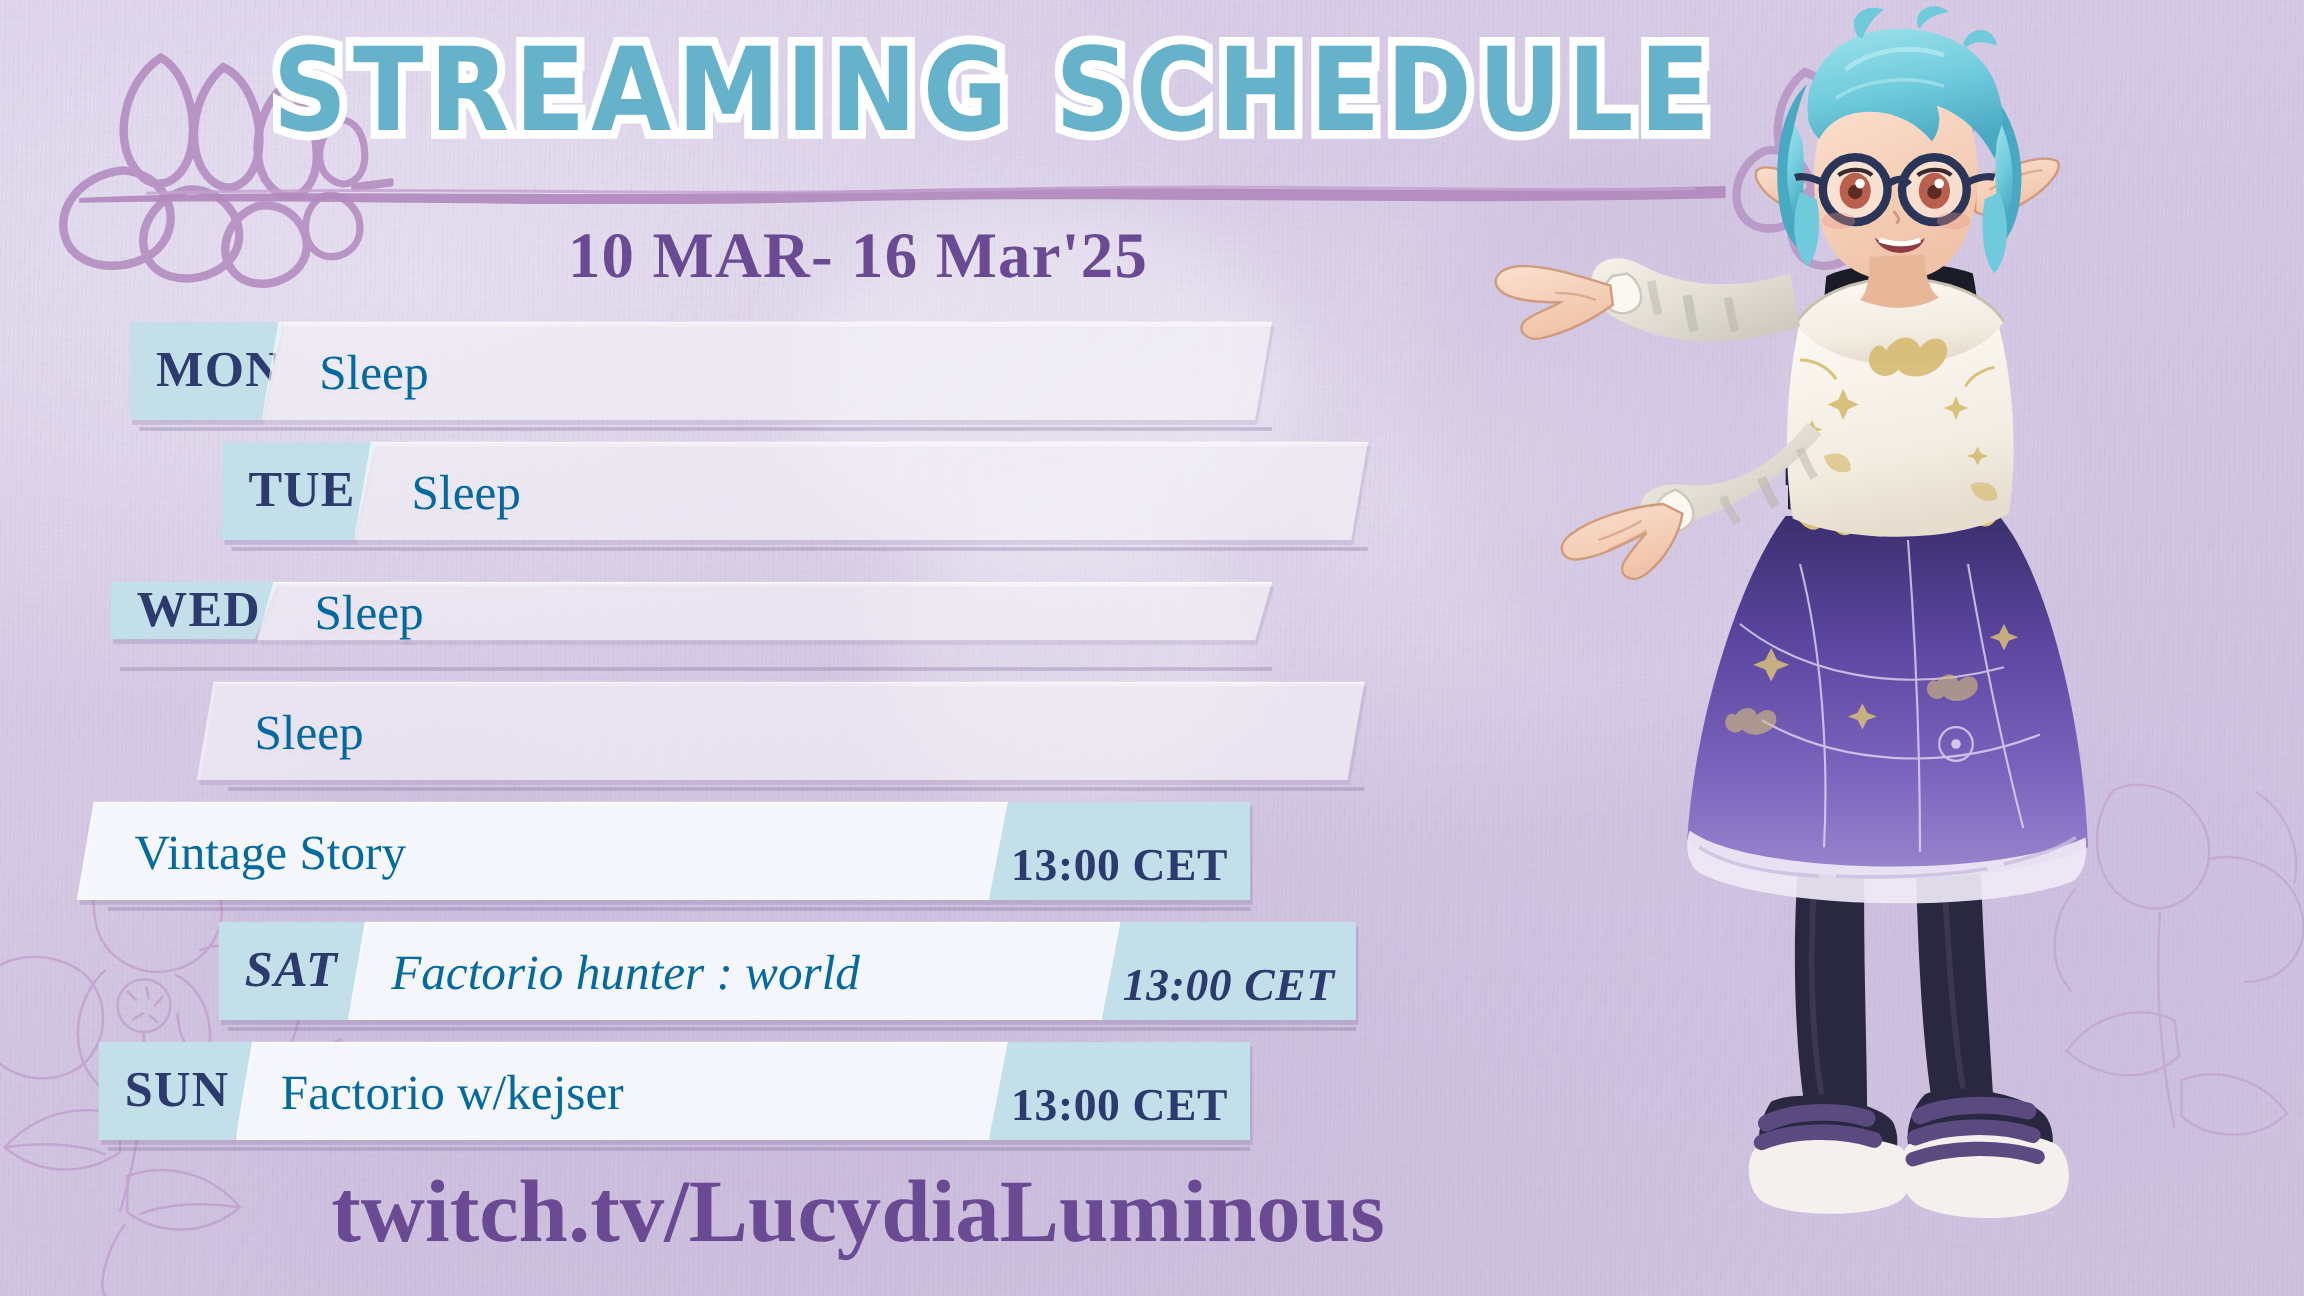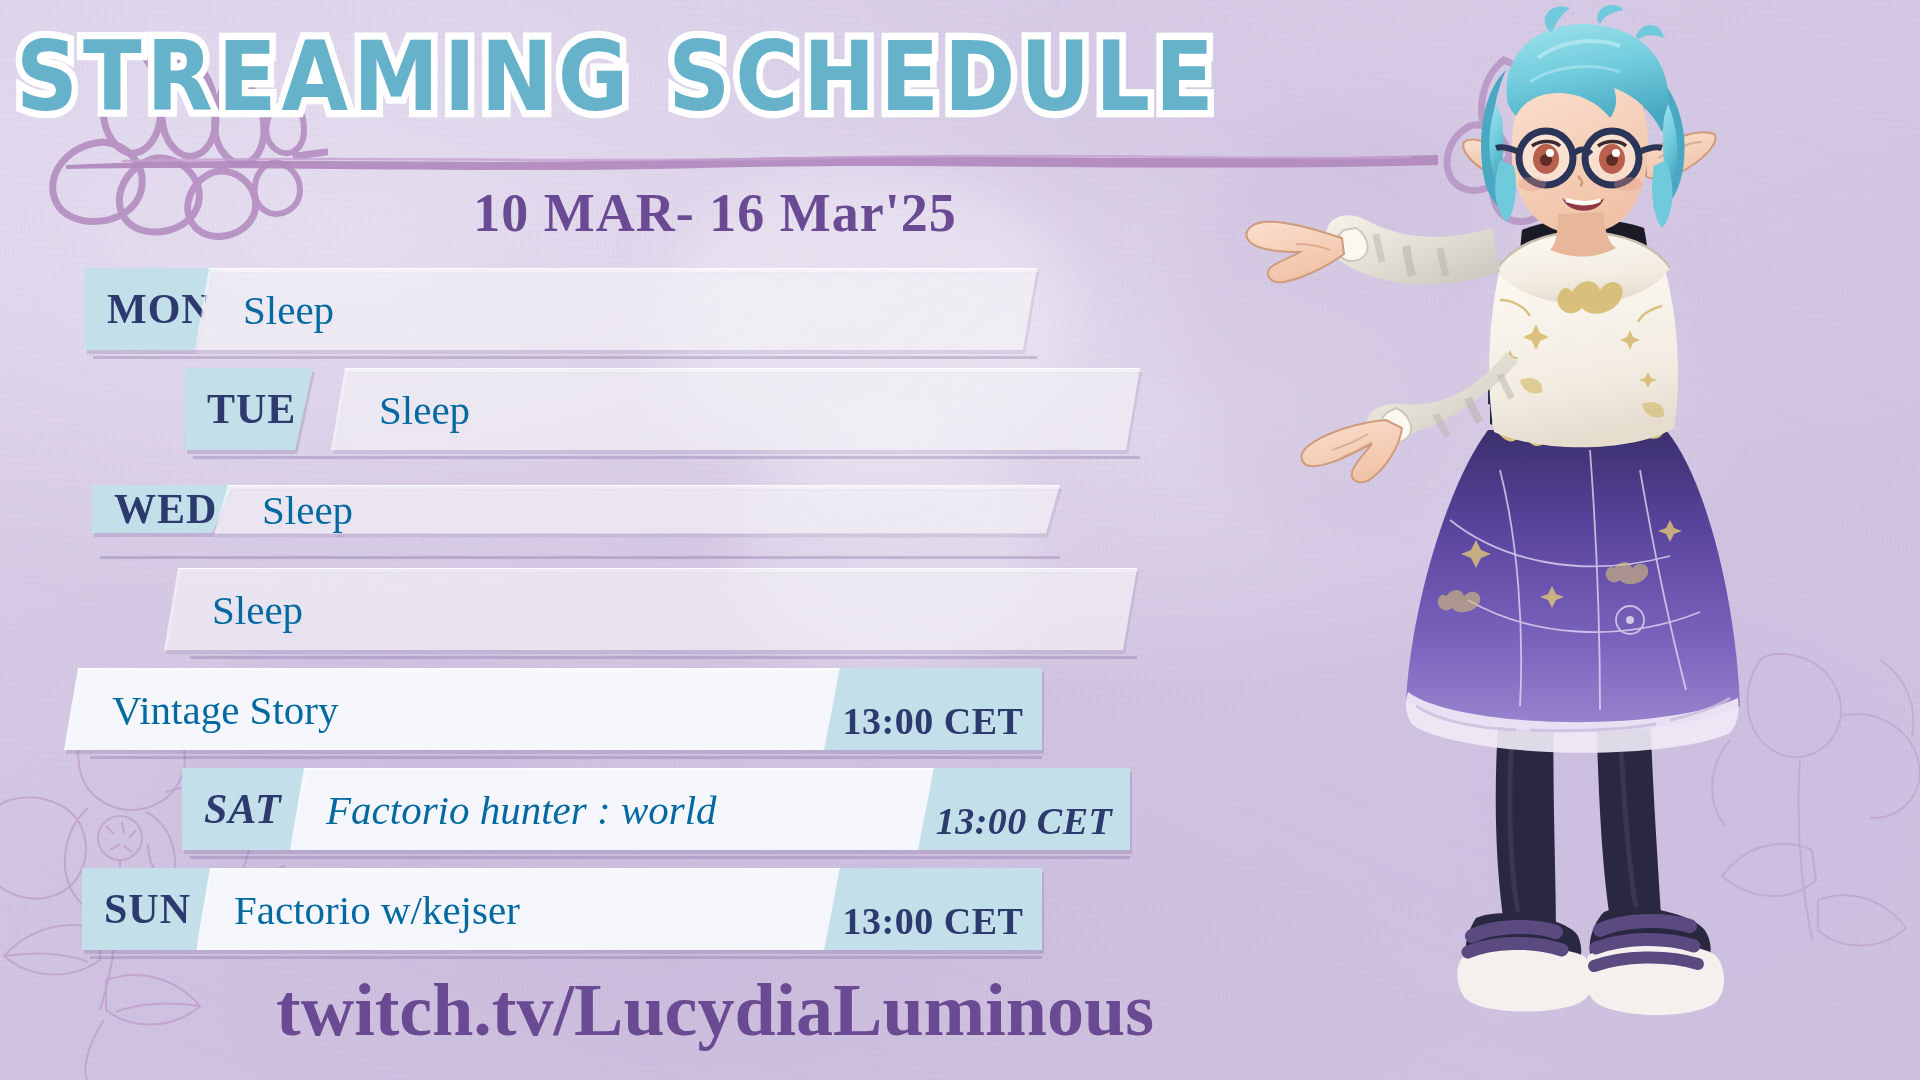--- a/index.html
+++ b/index.html
@@ -32,21 +32,21 @@
   .wash{ position:absolute; border-radius:50%; filter:blur(26px); }
 
   
   .lineart{ position:absolute; opacity:.55; }
   .lineart svg{ display:block; }
 
   
   .doodle{ position:absolute; opacity:.85; }
 
   
-  #header{ position:absolute; left:16px; top:28px; width:1430px; text-align:left; }
+  #header{ position:absolute; left:0; top:28px; width:1430px; text-align:right; }
   #page-title{
     font-family:"DejaVu Sans", sans-serif;
     font-weight:700;
     font-size:86px;
     letter-spacing:5px;
     color:#66b2cb;
     -webkit-text-stroke:13px #ffffff;
     paint-order:stroke fill;
     text-transform:uppercase;
     line-height:1.02;
@@ -120,21 +120,21 @@
     color:#2c3a6e; white-space:nowrap;margin-top:23px;
   }
   .bar.sleep .bar-body{ border-right:1px solid rgba(255,255,255,.55); }
   .bar-shadow{
     position:absolute; left:8px; bottom:-5px; height:3px; width:952px;
     background:rgba(120,100,152,.30);
   }
 
   
   .row.r-mon .bar{ width:952px; }
-  .row.r-tue .bar{ width:955px;gap:36px; }
+  .row.r-tue .bar{ width:955px; }
   .row.r-wed .bar{ width:968px;align-items:center; }
   .row.r-thu .bar{ width:955px; }
   .row.r-fri .bar{ width:960px; }
   .row.r-sat .bar{ width:948px;font-style:italic; }
   .row.r-sun .bar{ width:960px; }
   .row.r-mon .bar-shadow{ width:944px; }
   .row.r-tue .bar-shadow{ width:947px; }
   .row.r-wed .bar-shadow{ width:960px; }
   .row.r-thu .bar-shadow{ width:947px; }
   .row.r-fri .bar-shadow{ width:952px; }
@@ -231,21 +231,21 @@
   <svg width="1380" height="18" viewBox="0 0 1380 18" preserveAspectRatio="none">
     <path d="M4 13 C180 4 420 14 640 7 C860 0 1100 11 1376 3 L1376 13 C1100 20 860 10 640 16 C420 22 180 13 4 17 Z" fill="#b189bd" opacity=".92"></path>
     <path d="M60 9 C300 3 520 12 760 6 C1000 0 1200 9 1350 5" stroke="#c4a0cf" stroke-width="2.5" fill="none" opacity=".8"></path>
   </svg>
 </div>
 
 <div id="date-range">10 MAR- 16 Mar'25</div>
 
 <div id="schedule">
 
-  <div class="row r-mon" style="margin-left:85px;padding-left:48px;">
+  <div class="row r-mon" style="margin-left:108px;padding-left:48px;">
     <div class="bar sleep">
       <div class="day-chip">
         <span class="day-label">MON</span>
       </div>
       <div class="bar-body">
         <span class="activity">Sleep</span>
       </div>
     </div>
     <div class="bar-shadow"></div>
   </div>

